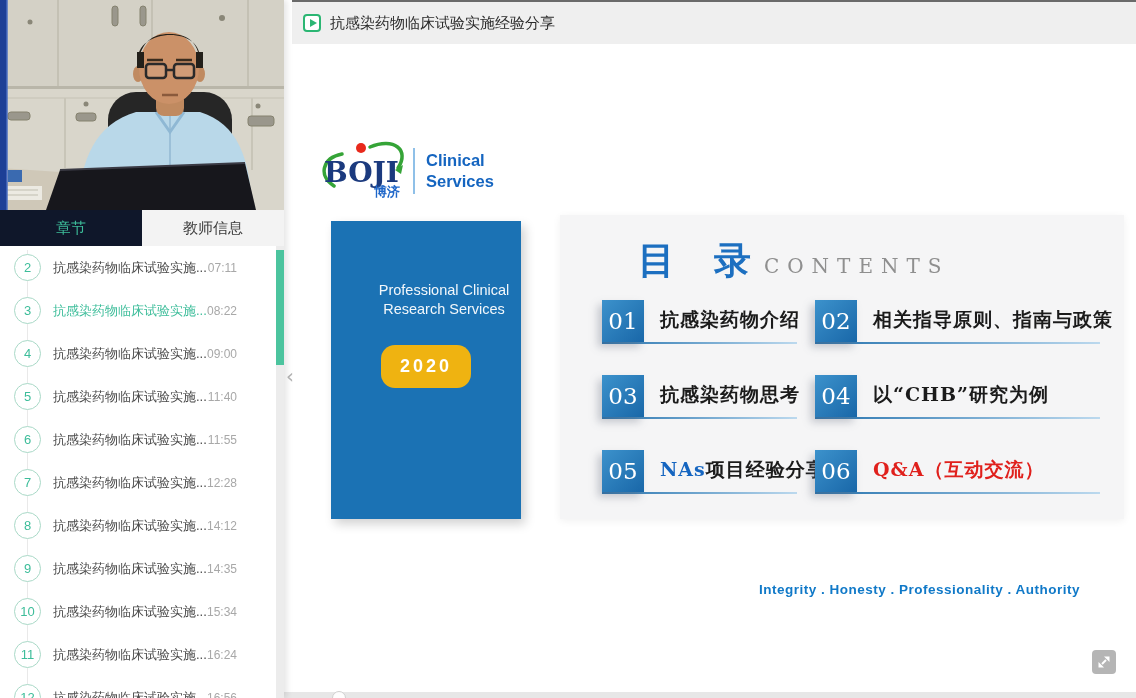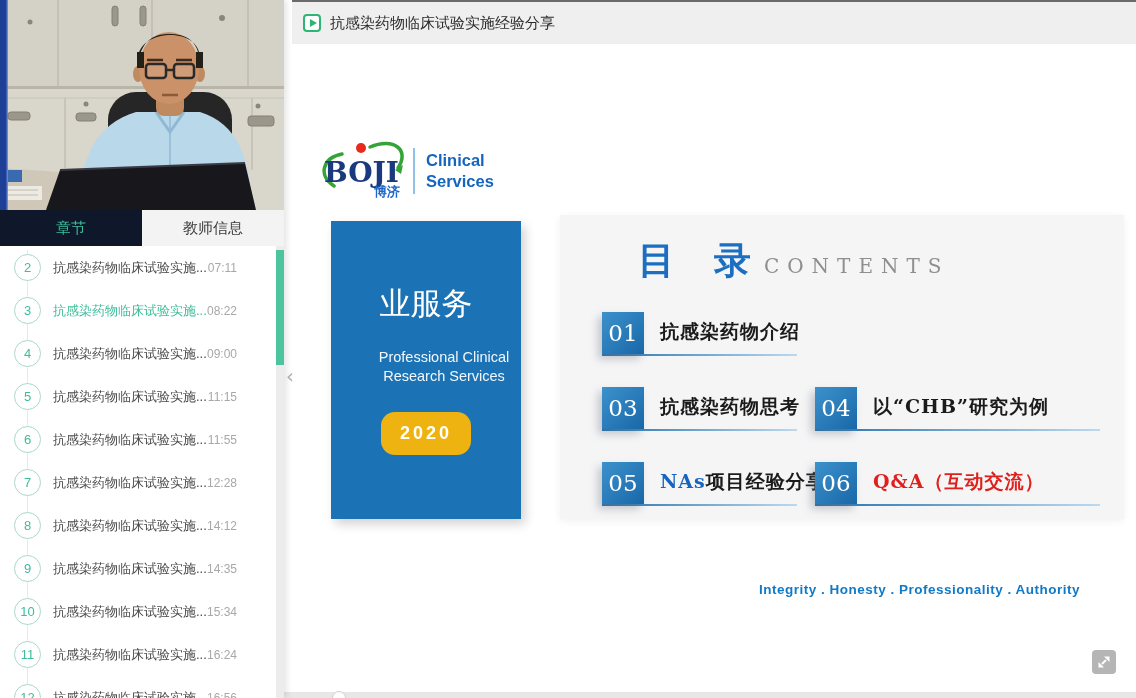--- a/index.html
+++ b/index.html
@@ -57,21 +57,21 @@
 
   
   .panel { position:absolute; left:276px; top:215px; width:564px; height:304px; background:#f5f5f6;
            box-shadow:0 2px 8px rgba(0,0,0,.06); }
   .toc-head { position:absolute; left:354px; top:236px; display:flex; align-items:baseline; }
   .toc-head-cn { font-size:37px; font-weight:bold; color:#1c6fc0; letter-spacing:13px;
                  font-family:"DejaVu Serif","Liberation Serif",serif; }
   .toc-head-en { font-size:20px; color:#8f8f8f; letter-spacing:8px;
                  font-family:"DejaVu Serif","Liberation Serif",serif; }
 
-  .toc-item { position:absolute; width:300px; height:50px;margin-top:12px; }
+  .toc-item { position:absolute; width:300px; height:50px; }
   .toc-underline { position:absolute; left:0; top:42px; height:2px;
                    background:linear-gradient(to right,#2472ae,#bcd9ee); }
   .toc-item.col1 .toc-underline { width:195px; }
   .toc-item.col2 .toc-underline { width:285px; }
   .num-square { position:absolute; left:0; top:0; width:42px; height:42px;
                 background:linear-gradient(135deg,#3c92cc,#1967a8); color:#fff; font-size:23px;
                 font-family:"DejaVu Serif","Liberation Serif",serif;
                 display:flex; align-items:center; justify-content:center;
                 box-shadow:-4px 5px 8px rgba(100,110,125,.35); z-index:2; }
   .toc-label { position:absolute; left:58px; top:7px; font-size:19px; font-weight:600; letter-spacing:1px;
@@ -171,21 +171,21 @@
         <div class="chap-time">08:22</div>
       </div>
       <div class="chap-row">
         <div class="chap-num">4</div>
         <div class="chap-title">抗感染药物临床试验实施...</div>
         <div class="chap-time">09:00</div>
       </div>
       <div class="chap-row">
         <div class="chap-num">5</div>
         <div class="chap-title">抗感染药物临床试验实施...</div>
-        <div class="chap-time">11:15</div>
+        <div class="chap-time">11:40</div>
       </div>
       <div class="chap-row">
         <div class="chap-num">6</div>
         <div class="chap-title">抗感染药物临床试验实施...</div>
         <div class="chap-time">11:55</div>
       </div>
       <div class="chap-row">
         <div class="chap-num">7</div>
         <div class="chap-title">抗感染药物临床试验实施...</div>
         <div class="chap-time">12:28</div>
@@ -242,39 +242,43 @@
         <text x="2" y="42" font-family="'DejaVu Serif','Liberation Serif',serif" font-weight="bold" font-size="28" fill="#1b3a7e">BOJI</text>
         <text x="52" y="56" font-size="13" fill="#1e66c9" font-weight="bold">博济</text>
         <line x1="92" y1="8" x2="92" y2="54" stroke="#8fc0e8" stroke-width="2"></line>
         <text x="104" y="26" font-size="16.5" font-weight="bold" fill="#1565c0">Clinical</text>
         <text x="104" y="47" font-size="16.5" font-weight="bold" fill="#1565c0">Services</text>
       </svg>
     </div>
 
     <div class="card">
       <div class="card-title">
-        <div>业服务</div>
       </div>
       <div class="card-sub">
         <div>Professional Clinical</div>
         <div>Research Services</div>
       </div>
       <div class="card-year">2020</div>
     </div>
 
     <div class="panel"></div>
     <div class="toc-head">
       <span class="toc-head-cn">目 录</span>
       <span class="toc-head-en">CONTENTS</span>
     </div>
 
     <div class="toc-item col1" style="left:318px; top:300px;">
       <div class="toc-underline"></div>
       <div class="num-square">01</div>
       <div class="toc-label">抗感染药物介绍</div>
+    </div>
+    <div class="toc-item col2" style="left:531px; top:300px;">
+      <div class="toc-underline"></div>
+      <div class="num-square">02</div>
+      <div class="toc-label">相关指导原则、指南与政策</div>
     </div>
     <div class="toc-item col1" style="left:318px; top:375px;padding-left:16px;">
       <div class="toc-underline"></div>
       <div class="num-square">03</div>
       <div class="toc-label">抗感染药物思考</div>
     </div>
     <div class="toc-item col2" style="left:531px; top:375px;">
       <div class="toc-underline"></div>
       <div class="num-square">04</div>
       <div class="toc-label">以“CHB”研究为例</div>

